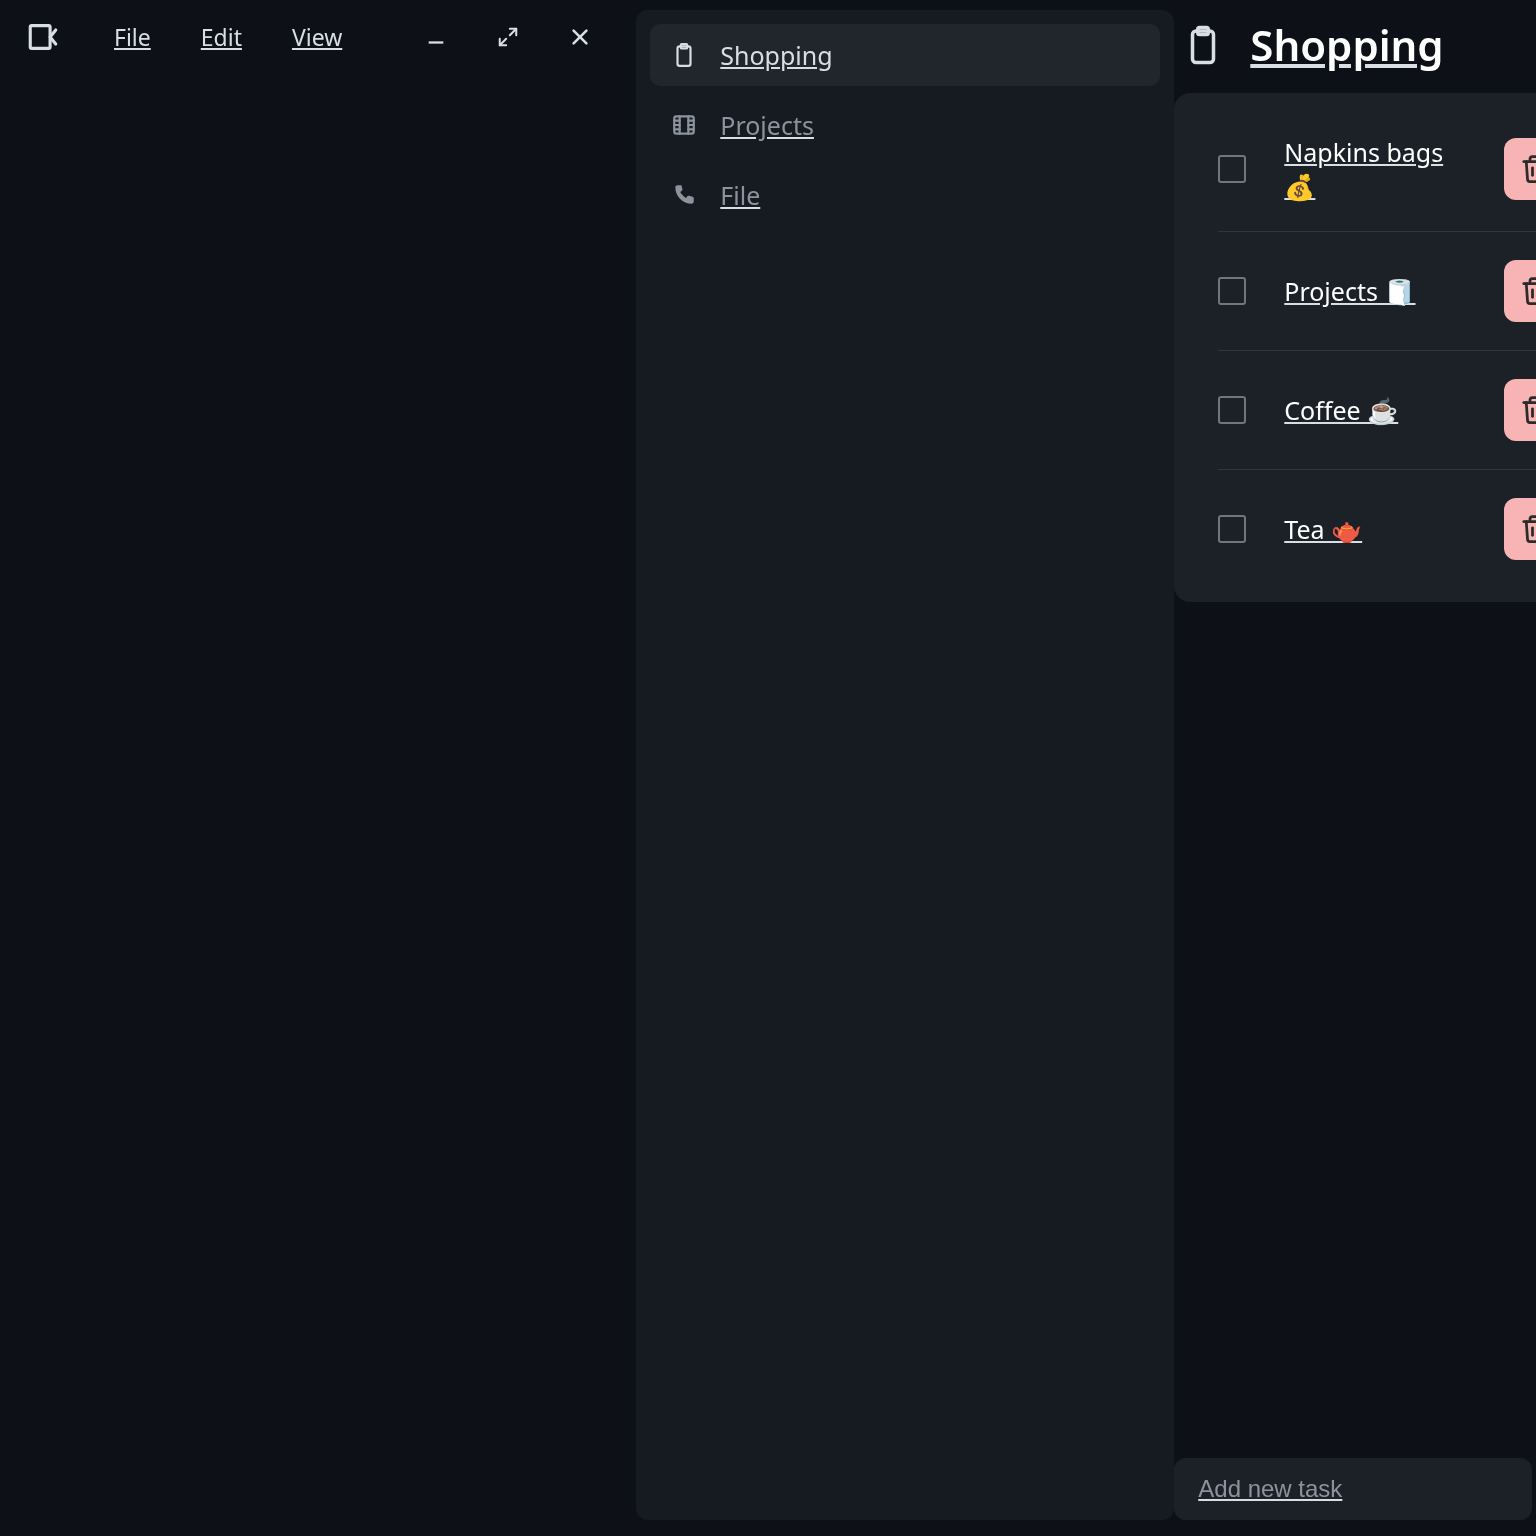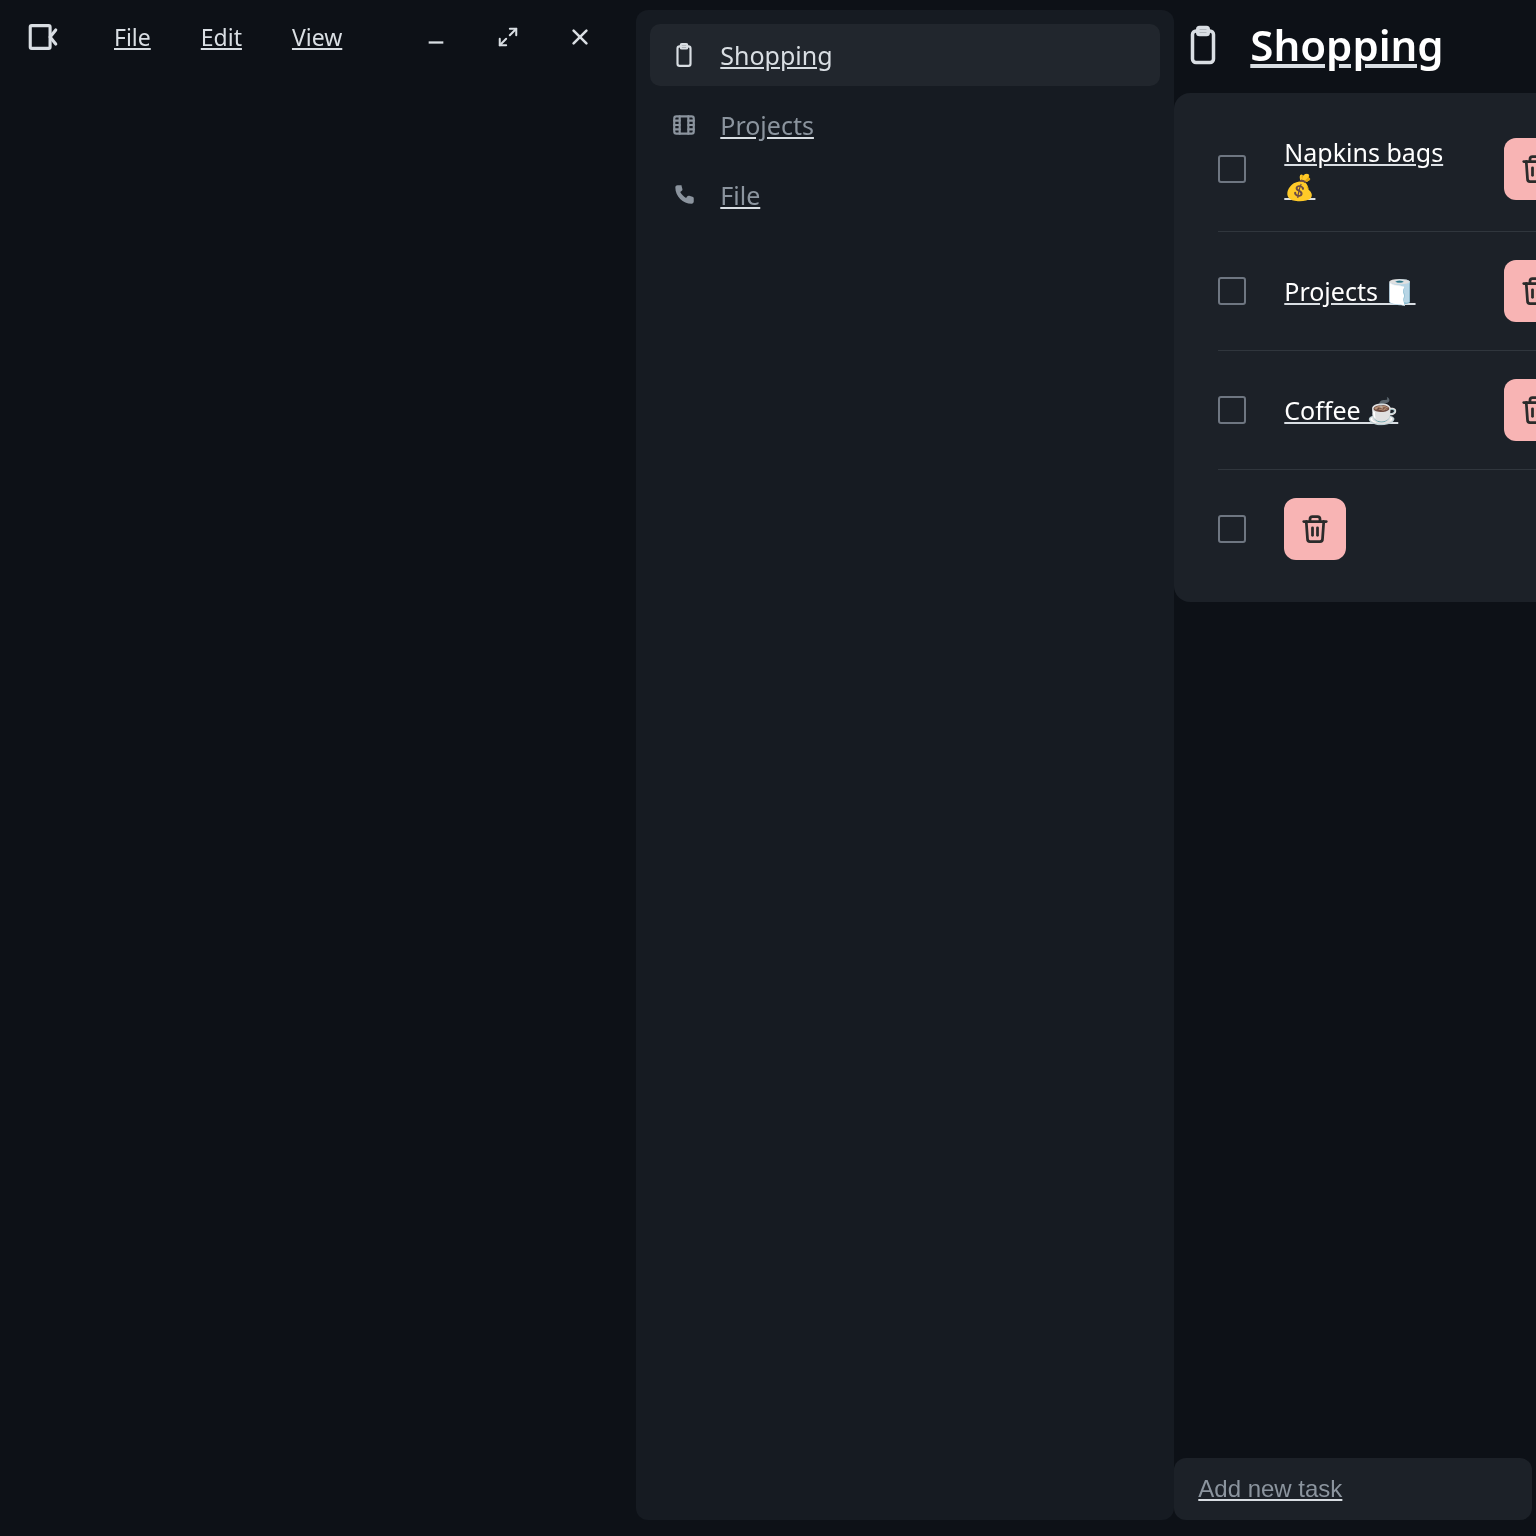--- a/index.html
+++ b/index.html
@@ -246,20 +246,21 @@
                 <polyline points="3 6 5 6 21 6"></polyline>
                 <path d="M8 6V4a2 2 0 0 1 2-2h4a2 2 0 0 1 2 2v2"></path>
                 <path d="M19 6l-1 14a2 2 0 0 1-2 2H8a2 2 0 0 1-2-2L5 6"></path>
                 <line x1="10" y1="11" x2="10" y2="17"></line>
                 <line x1="14" y1="11" x2="14" y2="17"></line>
               </svg>
             </div>
         </div>
         <div class="task-row">
           <div class="checkbox"></div>
+          <div class="label">Tea 🫖</div>
           <div class="del">
               <svg viewBox="0 0 24 24" fill="none" stroke="currentColor" stroke-width="2.2" stroke-linecap="round" stroke-linejoin="round">
                 <polyline points="3 6 5 6 21 6"></polyline>
                 <path d="M8 6V4a2 2 0 0 1 2-2h4a2 2 0 0 1 2 2v2"></path>
                 <path d="M19 6l-1 14a2 2 0 0 1-2 2H8a2 2 0 0 1-2-2L5 6"></path>
                 <line x1="10" y1="11" x2="10" y2="17"></line>
                 <line x1="14" y1="11" x2="14" y2="17"></line>
               </svg>
             </div>
         </div>

